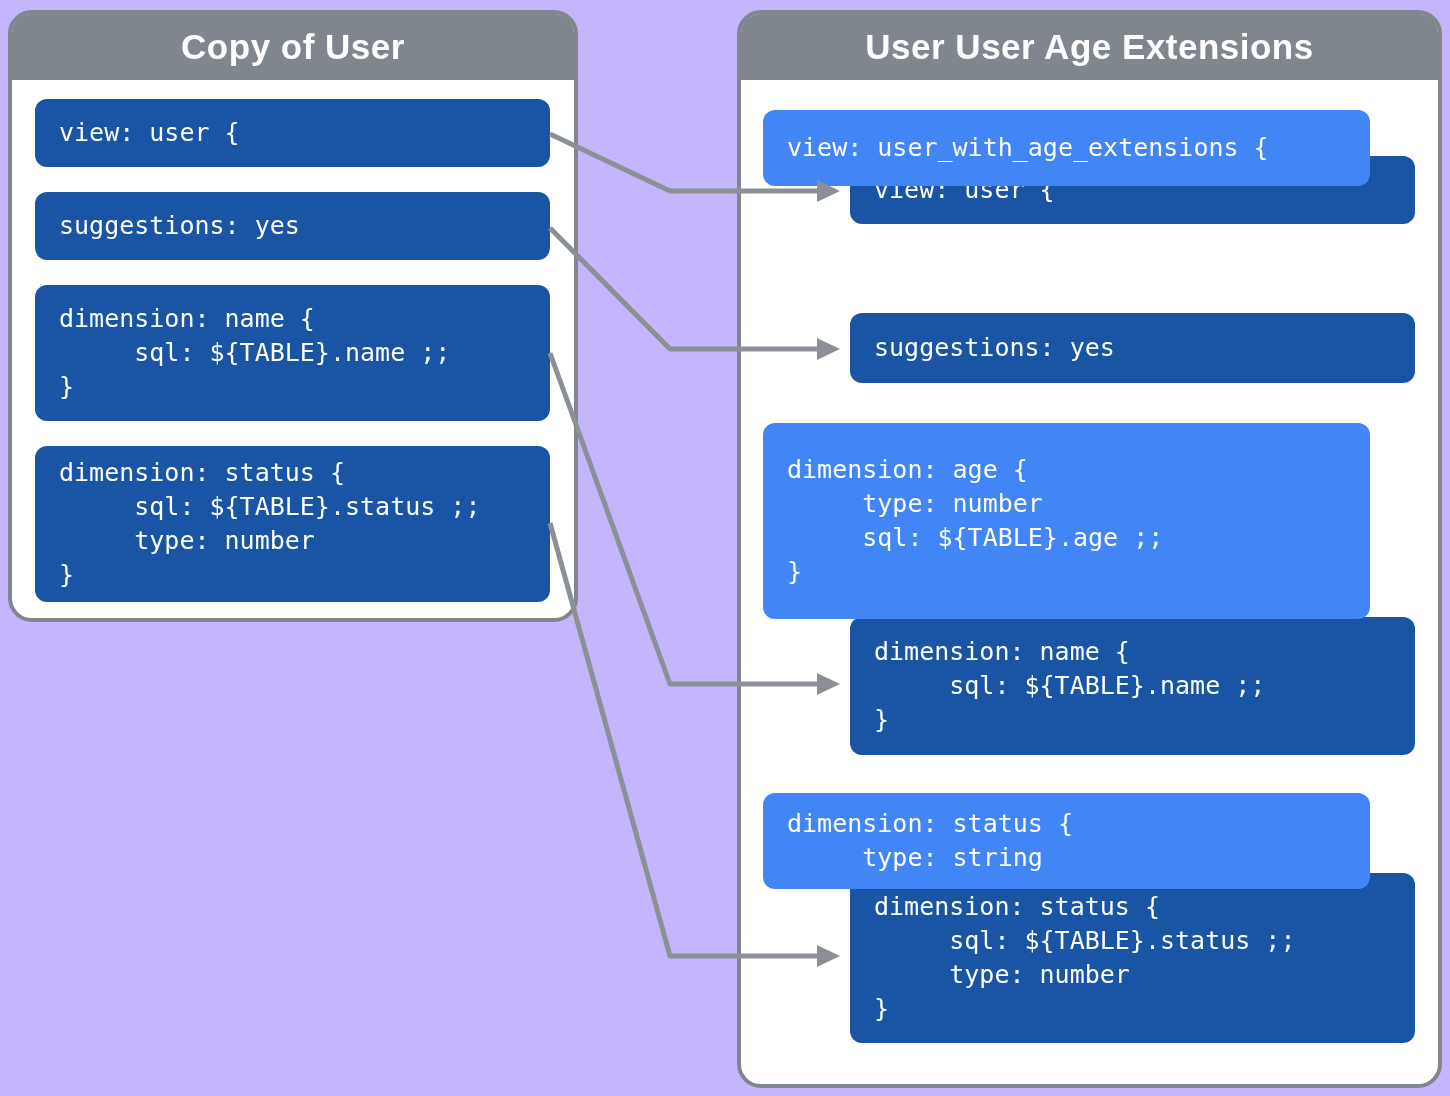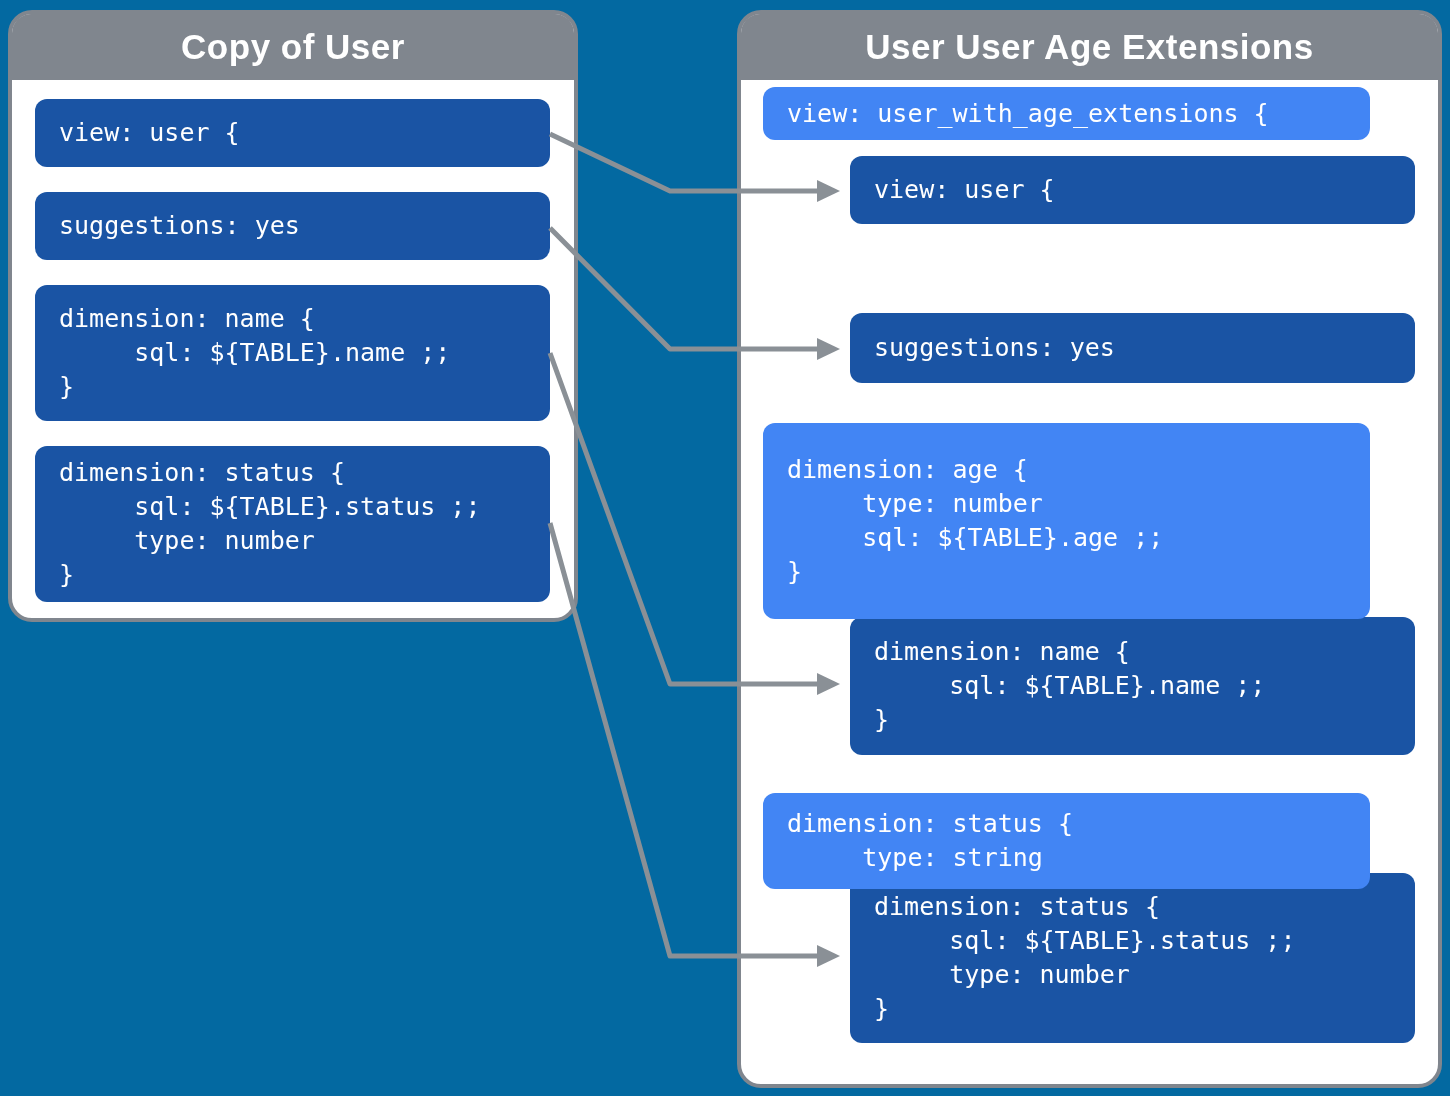--- a/index.html
+++ b/index.html
@@ -1,20 +1,20 @@
 <!DOCTYPE html>
 <html><head>
 <meta charset="utf-8">
 <style>
   html, body { margin: 0; padding: 0; background: #ffffff; }
   .canvas {
     position: relative;
     width: 1450px;
     height: 1096px;
-    background: #0369a1;
+    background: #c4b5fd;
     font-family: "Liberation Sans", sans-serif;
     overflow: hidden;
   }
   .panel {
     position: absolute;
     background: #ffffff;
     border: 4px solid #80868e;
     border-radius: 24px;
     box-sizing: border-box;
   }
@@ -93,21 +93,21 @@
       <pre>dimension: status {
      sql: ${TABLE}.status ;;
      type: number
 }</pre>
     </div>
   </section>
 
   <section class="panel panel-right">
     <header class="panel-header">User User Age Extensions</header>
 
-    <div class="codebox override" style="left:22px; top:73px; width:607px; height:53px;">
+    <div class="codebox override" style="left:22px; top:96px; width:607px; height:76px;">
       <pre>view: user_with_age_extensions {</pre>
     </div>
     <div class="codebox inherited" style="left:109px; top:142px; width:565px; height:68px;">
       <pre>view: user {</pre>
     </div>
 
     <div class="codebox inherited" style="left:109px; top:299px; width:565px; height:70px;">
       <pre>suggestions: yes</pre>
     </div>
 

